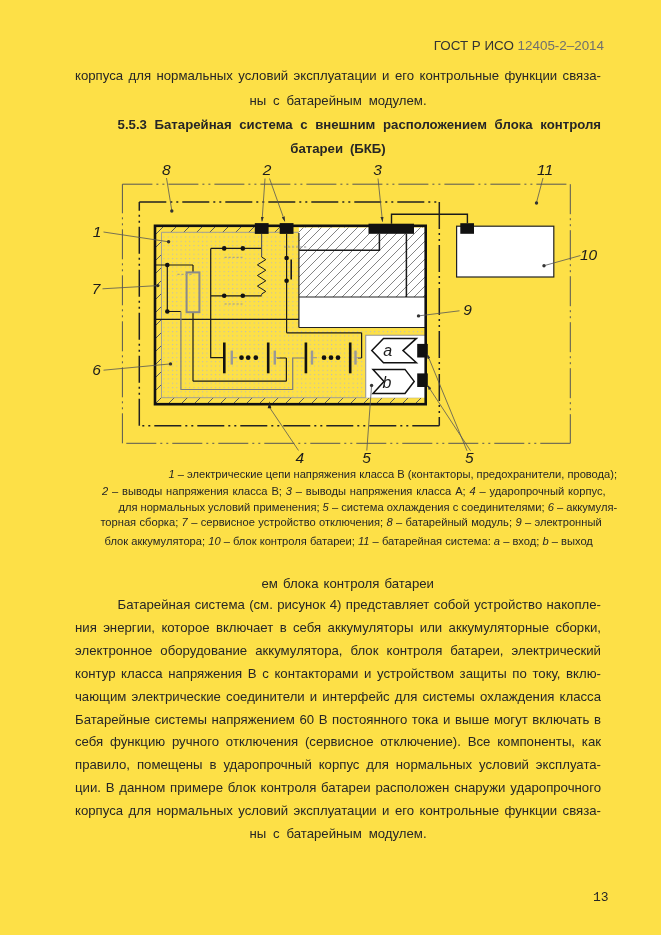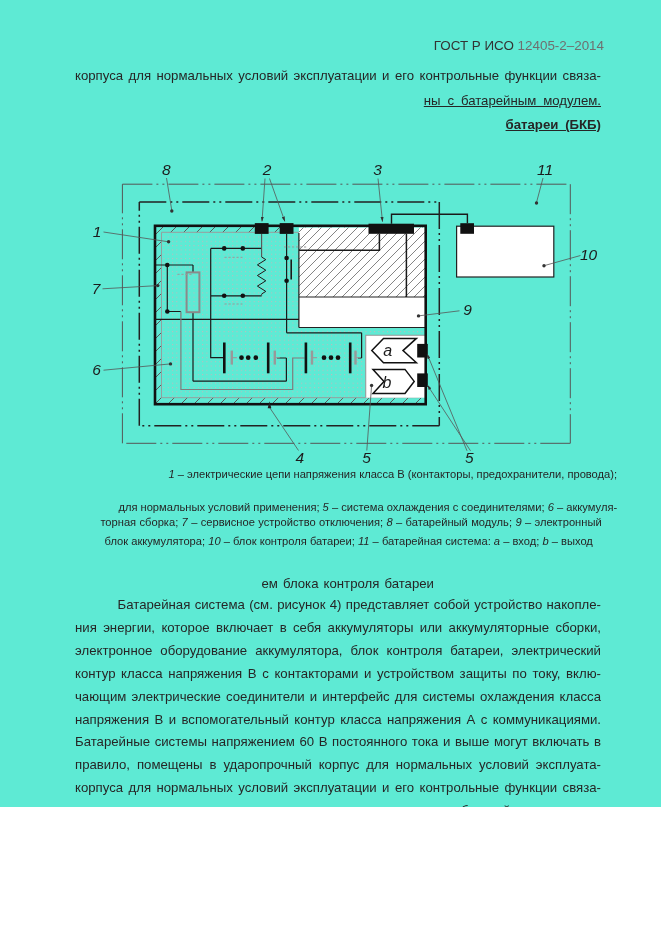--- a/index.html
+++ b/index.html
@@ -1,38 +1,39 @@
 <!DOCTYPE html>
 <html><head>
 <meta charset="utf-8">
 <style>
 html,body{margin:0;padding:0;background:#fff;}
-#page{position:relative;width:661px;height:807px;background:#5eead4;overflow:hidden;
+#page{position:relative;width:661px;height:935px;background:#fde047;overflow:hidden;
   font-family:"Liberation Sans",sans-serif;color:#222;}
 .abs{position:absolute;white-space:nowrap;line-height:normal;}
 .blk{position:absolute;left:75px;width:526px;font-size:13.2px;color:#262626;}
 .blk>div{height:var(--lh);line-height:var(--lh);overflow:hidden;}
 .j{text-align:justify;text-align-last:justify;}
-.n{text-align:right;word-spacing:3.2px;text-decoration:underline;}
+.n{text-align:center;word-spacing:3.2px;}
 .b{font-weight:bold;}
 .leg{position:absolute;white-space:nowrap;font-size:11.15px;line-height:16.7px;color:#262626;}
 .leg i{font-family:"Liberation Sans",sans-serif;}
 #hdr{position:absolute;top:38.2px;right:57px;font-size:13.4px;color:#333;}
 #hdr span{color:#6f6f6f;}
 #pgnum{position:absolute;left:593px;top:889.5px;font-size:13px;color:#262626;font-family:Liberation Mono, monospace;}
 svg{position:absolute;left:0;top:0;}
 </style>
 </head>
 <body>
 <div id="page">
 <div id="hdr">ГОСТ Р ИСО <span>12405-2–2014</span></div>
 
 <div class="blk" style="top:64.4px;--lh:24.3px;">
  <div class="j">корпуса для нормальных условий эксплуатации и его контрольные функции связа-</div>
  <div class="n">ны с батарейным модулем.</div>
+ <div class="j b" style="text-indent:42.6px;">5.5.3 Батарейная система с внешним расположением блока контроля</div>
  <div class="n b">батареи (БКБ)</div>
 </div>
 
 <svg width="661" height="935" viewBox="0 0 661 935">
 <defs>
  <pattern id="dots" width="4.3" height="4.3" patternUnits="userSpaceOnUse">
    <rect x="0" y="0" width="1.05" height="1.05" fill="#bcbcbc"></rect>
  </pattern>
  <pattern id="hat" width="9" height="9" patternUnits="userSpaceOnUse">
    <path d="M-1,10 L10,-1 M-1,1 L1,-1 M8,10 L10,8" stroke="#777" stroke-width="0.9" fill="none"></path>
@@ -180,33 +181,35 @@
 <text x="96.5" y="375">6</text>
 <text x="96" y="293.5">7</text>
 <text x="166.3" y="175.2">8</text>
 <text x="467.5" y="315">9</text>
 <text x="588.5" y="259.5">10</text>
 <text x="545" y="175.2">11</text>
 </g>
 </svg>
 
 <div class="leg" style="left:137.5px;top:465.9px;margin-left:31px;"><i>1</i> – электрические цепи напряжения класса В (контакторы, предохранители, провода);</div>
+<div class="leg" style="left:102px;top:482.6px;word-spacing:0.75px;"><i>2</i> – выводы напряжения класса В; <i>3</i> – выводы напряжения класса А; <i>4</i> – ударопрочный корпус,</div>
 <div class="leg" style="left:99.4px;top:499.4px;margin-left:19px;">для нормальных условий применения; <i>5</i> – система охлаждения с соединителями; <i>6</i> – аккумуля-</div>
 <div class="leg" style="left:100.4px;top:514px;word-spacing:0.25px;">торная сборка; <i>7</i> – сервисное устройство отключения; <i>8</i> – батарейный модуль; <i>9</i> – электронный</div>
 <div class="leg" style="left:104.6px;top:532.8px;">блок аккумулятора; <i>10</i> – блок контроля батареи; <i>11</i> – батарейная система: <i>а</i> – вход; <i>b</i> – выход</div>
 
 <div class="abs" style="left:261.5px;top:576px;font-size:13.2px;color:#262626;word-spacing:1.4px;">ем блока контроля батареи</div>
 
 <div class="blk" style="top:594px;--lh:22.92px;">
  <div class="j" style="text-indent:42.6px;">Батарейная система (см. рисунок 4) представляет собой устройство накопле-</div>
  <div class="j">ния энергии, которое включает в себя аккумуляторы или аккумуляторные сборки,</div>
  <div class="j">электронное оборудование аккумулятора, блок контроля батареи, электрический</div>
  <div class="j">контур класса напряжения В с контакторами и устройством защиты по току, вклю-</div>
  <div class="j">чающим электрические соединители и интерфейс для системы охлаждения класса</div>
- <div class="j">напряжения В и вспомогательный контур класса напряжения А с коммуникациями.</div>
  <div class="j">Батарейные системы напряжением 60 В постоянного тока и выше могут включать в</div>
+ <div class="j">себя функцию ручного отключения (сервисное отключение). Все компоненты, как</div>
  <div class="j">правило, помещены в ударопрочный корпус для нормальных условий эксплуата-</div>
+ <div class="j">ции. В данном примере блок контроля батареи расположен снаружи ударопрочного</div>
  <div class="j">корпуса для нормальных условий эксплуатации и его контрольные функции связа-</div>
  <div class="n">ны с батарейным модулем.</div>
 </div>
 
 <div id="pgnum">13</div>
 </div>
 
 </body></html>

